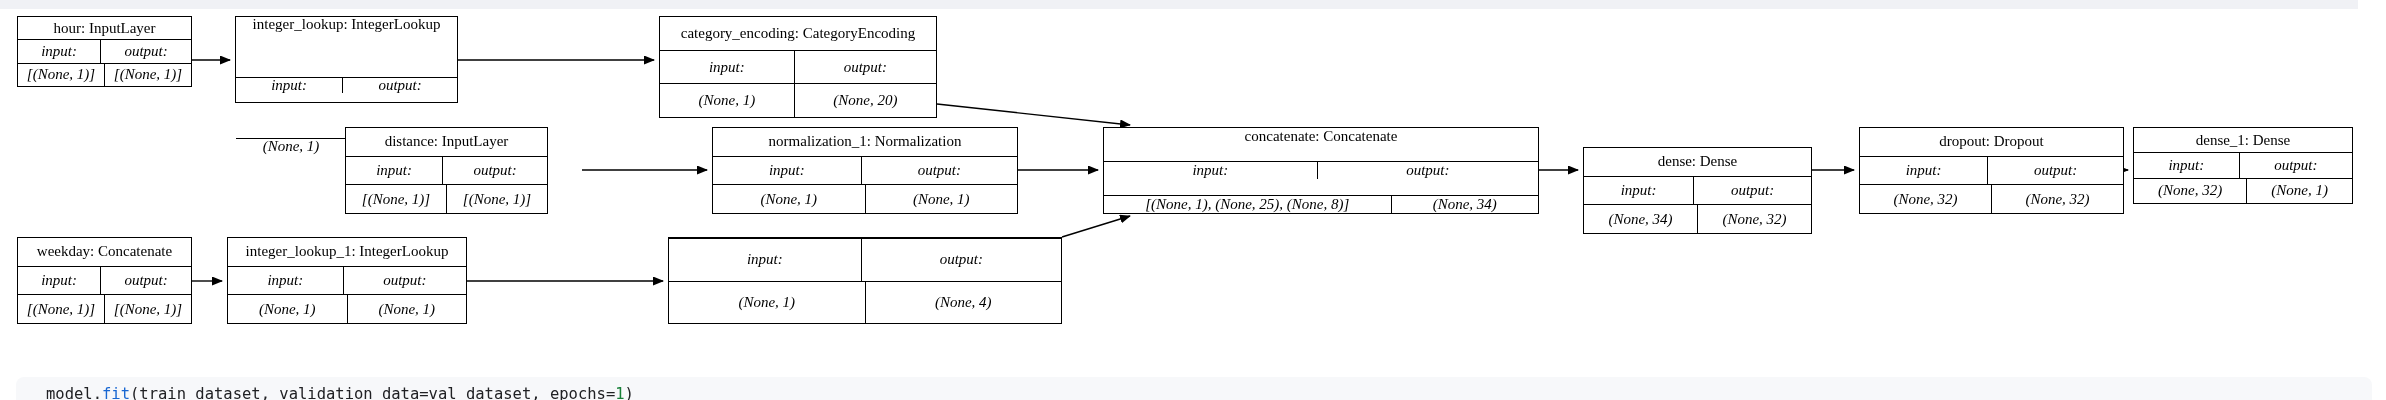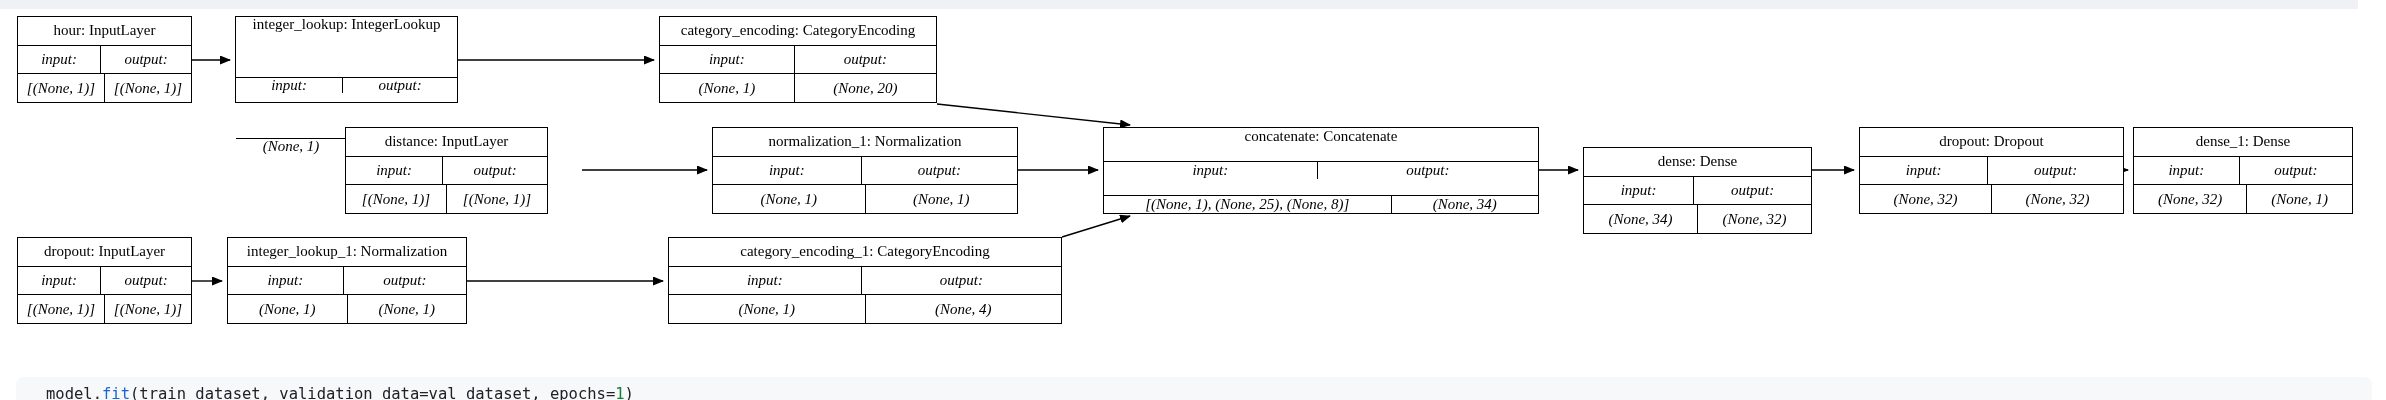--- a/index.html
+++ b/index.html
@@ -112,21 +112,21 @@
           <line x1="1018" y1="170" x2="1098" y2="170" stroke="#000000" stroke-width="1.4" marker-end="url(#arrowhead)"></line>
           <line x1="1539" y1="170" x2="1578" y2="170" stroke="#000000" stroke-width="1.4" marker-end="url(#arrowhead)"></line>
           <line x1="1812" y1="170" x2="1854" y2="170" stroke="#000000" stroke-width="1.4" marker-end="url(#arrowhead)"></line>
           <line x1="2088" y1="170" x2="2128" y2="170" stroke="#000000" stroke-width="1.4" marker-end="url(#arrowhead)"></line>
           <line x1="192" y1="281" x2="222" y2="281" stroke="#000000" stroke-width="1.4" marker-end="url(#arrowhead)"></line>
           <line x1="467" y1="281" x2="663" y2="281" stroke="#000000" stroke-width="1.4" marker-end="url(#arrowhead)"></line>
           <line x1="1062" y1="237" x2="1130" y2="216" stroke="#000000" stroke-width="1.4" marker-end="url(#arrowhead)"></line>
         </g>
     </svg>
     <div id="nodes-root">
-        <div class="node" style="left: 17px; top: 16px; width: 175px; height: 87px;">
+        <div class="node" style="left: 17px; top: 16px; width: 175px; height: 71px;">
     <div class="node-title">hour: InputLayer</div>
     <div class="node-row">
       <div class="cell in">input:</div>
       <div class="cell out">output:</div>
     </div>
     <div class="node-row">
       <div class="cell in">[(None, 1)]</div>
       <div class="cell out">[(None, 1)]</div>
     </div>
   </div>
@@ -134,21 +134,21 @@
     <div class="node-title">integer_lookup: IntegerLookup</div>
     <div class="node-row">
       <div class="cell in">input:</div>
       <div class="cell out">output:</div>
     </div>
     <div class="node-row">
       <div class="cell in">(None, 1)</div>
       <div class="cell out">(None, 1)</div>
     </div>
   </div>
-        <div class="node" style="left: 659px; top: 16px; width: 278px; height: 87px;">
+        <div class="node" style="left: 659px; top: 16px; width: 278px; height: 102px;">
     <div class="node-title">category_encoding: CategoryEncoding</div>
     <div class="node-row">
       <div class="cell in">input:</div>
       <div class="cell out">output:</div>
     </div>
     <div class="node-row">
       <div class="cell in">(None, 1)</div>
       <div class="cell out">(None, 20)</div>
     </div>
   </div>
@@ -200,55 +200,54 @@
     <div class="node-title">dropout: Dropout</div>
     <div class="node-row">
       <div class="cell in">input:</div>
       <div class="cell out">output:</div>
     </div>
     <div class="node-row">
       <div class="cell in">(None, 32)</div>
       <div class="cell out">(None, 32)</div>
     </div>
   </div>
-        <div class="node" style="left: 2133px; top: 127px; width: 220px; height: 87px;">
+        <div class="node" style="left: 2133px; top: 127px; width: 220px; height: 77px;">
     <div class="node-title">dense_1: Dense</div>
     <div class="node-row">
       <div class="cell in">input:</div>
       <div class="cell out">output:</div>
     </div>
     <div class="node-row">
       <div class="cell in">(None, 32)</div>
       <div class="cell out">(None, 1)</div>
     </div>
   </div>
         <div class="node" style="left: 17px; top: 237px; width: 175px; height: 87px;">
-    <div class="node-title">dropout: InputLayer</div>
+    <div class="node-title">weekday: Concatenate</div>
     <div class="node-row">
       <div class="cell in">input:</div>
       <div class="cell out">output:</div>
     </div>
     <div class="node-row">
       <div class="cell in">[(None, 1)]</div>
       <div class="cell out">[(None, 1)]</div>
     </div>
   </div>
         <div class="node" style="left: 227px; top: 237px; width: 240px; height: 87px;">
-    <div class="node-title">integer_lookup_1: Normalization</div>
+    <div class="node-title">integer_lookup_1: IntegerLookup</div>
     <div class="node-row">
       <div class="cell in">input:</div>
       <div class="cell out">output:</div>
     </div>
     <div class="node-row">
       <div class="cell in">(None, 1)</div>
       <div class="cell out">(None, 1)</div>
     </div>
   </div>
         <div class="node" style="left: 668px; top: 237px; width: 394px; height: 87px;">
-    <div class="node-title">category_encoding_1: CategoryEncoding</div>
     <div class="node-row">
       <div class="cell in">input:</div>
       <div class="cell out">output:</div>
     </div>
     <div class="node-row">
       <div class="cell in">(None, 1)</div>
       <div class="cell out">(None, 4)</div>
     </div>
   </div>
       </div>

